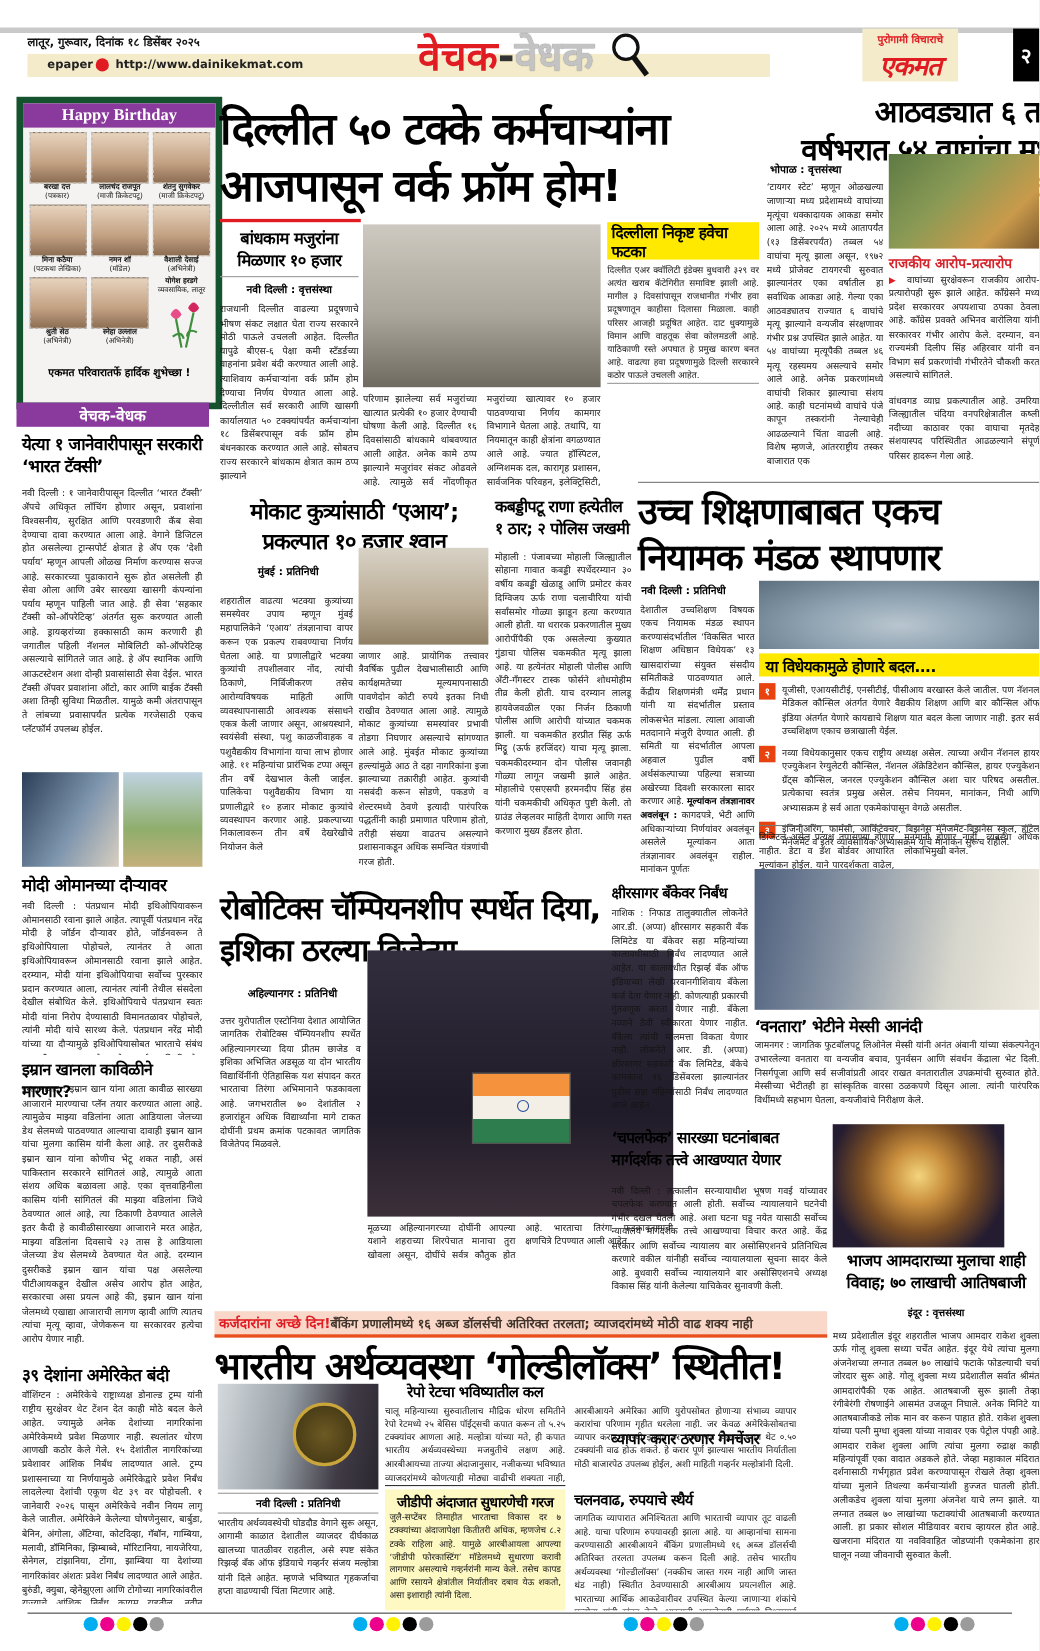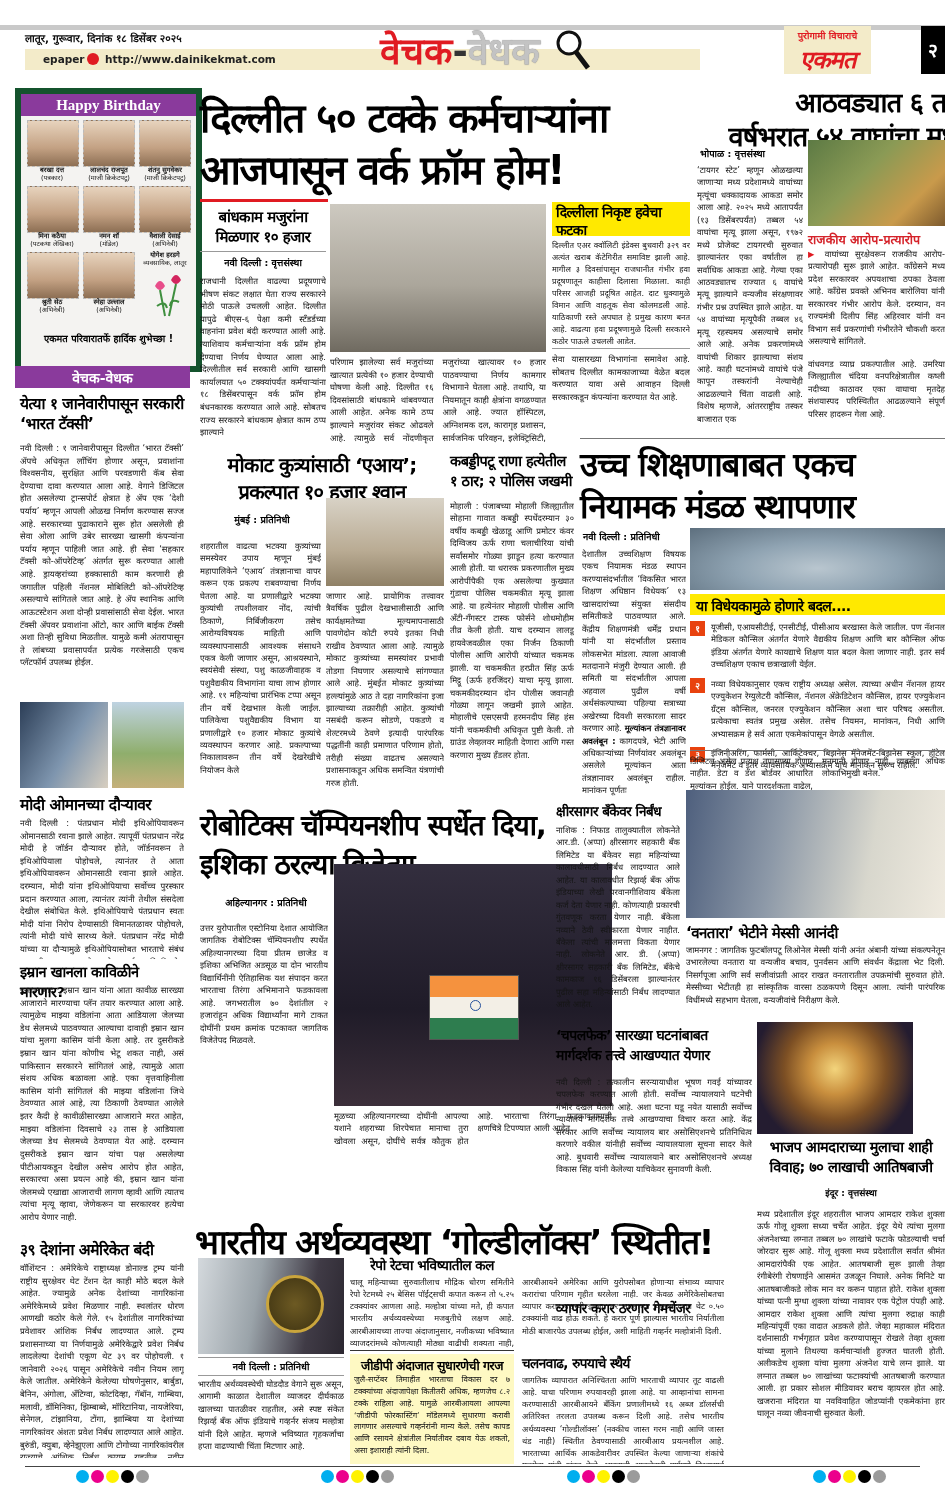--- a/index.html
+++ b/index.html
@@ -138,21 +138,20 @@
   <div class="b" style="left:200px;top:199px;width:128px;height:3px;background:#e01b22;"></div>
   <div class="b hl" style="left:200px;top:207px;width:126px;font-size:15px;line-height:1.35;text-align:center;">बांधकाम मजुरांना मिळणार १० हजार</div>
   <div class="b" style="left:200px;top:251px;width:126px;height:1px;background:#999;"></div>
   <div class="b dl" style="left:200px;top:256px;width:126px;">नवी दिल्ली : वृत्तसंस्था</div>
   <div class="b t" style="left:200px;top:275px;width:126px;height:172px;">राजधानी दिल्लीत वाढल्या प्रदूषणाचे भीषण संकट लक्षात घेता राज्य सरकारने मोठी पाऊले उचलली आहेत. दिल्लीत यापुढे बीएस-६ पेक्षा कमी स्टँडर्डच्या वाहनांना प्रवेश बंदी करण्यात आली आहे. त्याशिवाय कर्मचाऱ्यांना वर्क फ्रॉम होम देण्याचा निर्णय घेण्यात आला आहे. दिल्लीतील सर्व सरकारी आणि खासगी कार्यालयात ५० टक्क्यांपर्यंत कर्मचाऱ्यांना १८ डिसेंबरपासून वर्क फ्रॉम होम बंधनकारक करण्यात आले आहे. सोबतच राज्य सरकारने बांधकाम क्षेत्रात काम ठप्प झाल्याने</div>
   <div class="b photo ph-smog" style="left:330px;top:204px;width:216px;height:148px;"></div>
   <div class="b t two-col" style="left:330px;top:356px;width:216px;height:92px;">परिणाम झालेल्या सर्व मजुरांच्या खात्यात प्रत्येकी १० हजार देण्याची घोषणा केली आहे. दिल्लीत १६ दिवसांसाठी बांधकामे थांबवण्यात आली आहेत. अनेक कामे ठप्प झाल्याने मजुरांवर संकट ओढवले आहे. त्यामुळे सर्व नोंदणीकृत मजुरांच्या खात्यावर १० हजार पाठवण्याचा निर्णय कामगार विभागाने घेतला आहे. तथापि, या नियमातून काही क्षेत्रांना वगळण्यात आले आहे. ज्यात हॉस्पिटल, अग्निशमक दल, कारागृह प्रशासन, सार्वजनिक परिवहन, इलेक्ट्रिसिटी, पाणी पुरवठा- आपत्कालीन विभाग, महापालिका</div>
   <div class="b yellow hl" style="left:552px;top:202px;width:138px;height:34px;font-size:14px;line-height:1.25;padding:2px 4px;box-sizing:border-box;">दिल्लीला निकृष्ट हवेचा फटका</div>
   <div class="b t" style="left:552px;top:240px;width:138px;height:104px;font-size:8px;">दिल्लीत एअर क्वॉलिटी इंडेक्स बुधवारी ३२९ वर अत्यंत खराब कॅटेगिरीत समाविष्ट झाली आहे. मागील ३ दिवसांपासून राजधानीत गंभीर हवा प्रदूषणातून काहीसा दिलासा मिळाला. काही परिसर आजही प्रदूषित आहेत. दाट धुक्यामुळे विमान आणि वाहतूक सेवा कोलमडली आहे. याठिकाणी रस्ते अपघात हे प्रमुख कारण बनत आहे. वाढत्या हवा प्रदूषणामुळे दिल्ली सरकारने कठोर पाऊले उचलली आहेत.</div>
   <div class="b" style="left:552px;top:348px;width:138px;height:1px;background:#999;"></div>
-  <div class="b t" style="left:552px;top:353px;width:138px;height:94px;">सेवा यासारख्या विभागांना समावेश आहे. सोबतच दिल्लीत कामकाजाच्या वेळेत बदल करण्यात यावा असे आवाहन दिल्ली सरकारकडून कंपन्यांना करण्यात येत आहे.</div>
 
   <div class="b hl" style="left:718px;top:86px;width:248px;font-size:27px;line-height:1.25;letter-spacing:-0.8px;text-align:right;">आठवड्यात ६ तर, वर्षभरात ५४ वाघांचा मध्य प्रदेशात बळी</div>
   <div class="b" style="left:700px;top:147px;width:110px;font-weight:bold;font-size:9.5px;">भोपाळ : वृत्तसंस्था</div>
   <div class="b t" style="left:697px;top:164px;width:106px;height:274px;font-size:8.3px;">‘टायगर स्टेट’ म्हणून ओळखल्या जाणाऱ्या मध्य प्रदेशामध्ये वाघांच्या मृत्यूंचा धक्कादायक आकडा समोर आला आहे. २०२५ मध्ये आतापर्यंत (१३ डिसेंबरपर्यंत) तब्बल ५४ वाघांचा मृत्यू झाला असून, १९७२ मध्ये प्रोजेक्ट टायगरची सुरुवात झाल्यानंतर एका वर्षातील हा सर्वाधिक आकडा आहे. गेल्या एका आठवड्यातच राज्यात ६ वाघांचे मृत्यू झाल्याने वन्यजीव संरक्षणावर गंभीर प्रश्न उपस्थित झाले आहेत. या ५४ वाघांच्या मृत्यूपैकी तब्बल ४६ मृत्यू रहस्यमय असल्याचे समोर आले आहे. अनेक प्रकरणांमध्ये वाघांची शिकार झाल्याचा संशय आहे. काही घटनांमध्ये वाघांचे पंजे कापून तस्करांनी नेल्याचेही आढळल्याने चिंता वाढली आहे. विशेष म्हणजे, आंतरराष्ट्रीय तस्कर बाजारात एक</div>
   <div class="b photo ph-tiger" style="left:808px;top:140px;width:137px;height:86px;"></div>
   <div class="b" style="left:808px;top:231px;width:137px;font-weight:bold;font-size:12.5px;color:#d5232a;">राजकीय आरोप-प्रत्यारोप</div>
   <div class="b t" style="left:808px;top:358px;width:137px;height:78px;font-size:8.3px;">वांधवगड व्याघ्र प्रकल्पातील आहे. उमरिया जिल्ह्यातील चंदिया वनपरिक्षेत्रातील कष्ली नदीच्या काठावर एका वाघाचा मृतदेह संशयास्पद परिस्थितीत आढळल्याने संपूर्ण परिसर हादरून गेला आहे.</div>
   <div class="b t" style="left:808px;top:248px;width:137px;height:106px;font-size:8.3px;">
     <span style="color:#e01b22;font-weight:bold;">▶ </span><span>वाघांच्या सुरक्षेवरून राजकीय आरोप-प्रत्यारोपही सुरू झाले आहेत. काँग्रेसने मध्य प्रदेश सरकारवर अपयशाचा ठपका ठेवला आहे. काँग्रेस प्रवक्ते अभिनव बारोलिया यांनी सरकारवर गंभीर आरोप केले. दरम्यान, वन राज्यमंत्री दिलीप सिंह अहिरवार यांनी वन विभाग सर्व प्रकरणांची गंभीरतेने चौकशी करत असल्याचे सांगितले.</span>
   </div>
@@ -209,20 +208,25 @@
   <div class="b t" style="left:686px;top:944px;width:259px;height:66px;font-size:8.3px;">जामनगर : जागतिक फुटबॉलपटू लिओनेल मेस्सी यांनी अनंत अंबानी यांच्या संकल्पनेतून उभारलेल्या वनतारा या वन्यजीव बचाव, पुनर्वसन आणि संवर्धन केंद्राला भेट दिली. निसर्गपूजा आणि सर्व सजीवांप्रती आदर राखत वनतारातील उपक्रमांची सुरुवात होते. मेस्सीच्या भेटीतही हा सांस्कृतिक वारसा ठळकपणे दिसून आला. त्यांनी पारंपरिक विधींमध्ये सहभाग घेतला, वन्यजीवांचे निरीक्षण केले.</div>
 
   <div class="b hl" style="left:556px;top:1026px;width:196px;font-size:14px;line-height:1.4;">‘चपलफेक’ सारख्या घटनांबाबत मार्गदर्शक तत्त्वे आखण्यात येणार</div>
   <div class="b t" style="left:556px;top:1076px;width:196px;height:112px;font-size:8.3px;">नवी दिल्ली : तत्कालीन सरन्यायाधीश भूषण गवई यांच्यावर चपलफेक करण्यात आली होती. सर्वोच्च न्यायालयाने घटनेची गंभीर दखल घेतली आहे. अशा घटना घडू नयेत यासाठी सर्वोच्च न्यायालय मार्गदर्शक तत्त्वे आखण्याचा विचार करत आहे. केंद्र सरकार आणि सर्वोच्च न्यायालय बार असोसिएशनचे प्रतिनिधित्व करणारे वकील यांनीही सर्वोच्च न्यायालयाला सूचना सादर केले आहे. बुधवारी सर्वोच्च न्यायालयाने बार असोसिएशनचे अध्यक्ष विकास सिंह यांनी केलेल्या याचिकेवर सुनावणी केली.</div>
 
   <div class="b photo ph-fire" style="left:757px;top:1022px;width:156px;height:112px;"></div>
   <div class="b hl" style="left:757px;top:1138px;width:188px;font-size:14.5px;line-height:1.35;text-align:center;">भाजप आमदाराच्या मुलाचा शाही विवाह; ७० लाखाची आतिषबाजी</div>
   <div class="b dl" style="left:757px;top:1186px;width:188px;font-size:9px;">इंदूर : वृत्तसंस्था</div>
   <div class="b t" style="left:757px;top:1208px;width:188px;height:254px;font-size:8.3px;">मध्य प्रदेशातील इंदूर शहरातील भाजप आमदार राकेश शुक्ला ऊर्फ गोलू शुक्ला सध्या चर्चेत आहेत. इंदूर येथे त्यांचा मुलगा अंजनेशच्या लग्नात तब्बल ७० लाखांचे फटाके फोडल्याची चर्चा जोरदार सुरू आहे. गोलू शुक्ला मध्य प्रदेशातील सर्वात श्रीमंत आमदारांपैकी एक आहेत. आतषबाजी सुरू झाली तेव्हा रंगीबेरंगी रोषणाईने आसमंत उजळून निघाले. अनेक मिनिटे या आतषबाजीकडे लोक मान वर करून पाहात होते. राकेश शुक्ला यांच्या पत्नी मुग्धा शुक्ला यांच्या नावावर एक पेट्रोल पंपही आहे. आमदार राकेश शुक्ला आणि त्यांचा मुलगा रुद्राक्ष काही महिन्यांपूर्वी एका वादात अडकले होते. जेव्हा महाकाल मंदिरात दर्शनासाठी गर्भगृहात प्रवेश करण्यापासून रोखले तेव्हा शुक्ला यांच्या मुलाने तिथल्या कर्मचाऱ्यांशी हुज्जत घातली होती. अलीकडेच शुक्ला यांचा मुलगा अंजनेश याचे लग्न झाले. या लग्नात तब्बल ७० लाखांच्या फटाक्यांची आतषबाजी करण्यात आली. हा प्रकार सोशल मीडियावर बराच व्हायरल होत आहे. खजराना मंदिरात या नवविवाहित जोडप्यांनी एकमेकांना हार घालून नव्या जीवनाची सुरुवात केली.</div>
 
+  <div class="b" style="left:195px;top:1192px;width:557px;height:24px;background:#f9d8ca;border-bottom:3px solid #e8501e;
+       display:flex;align-items:center;padding-left:4px;box-sizing:border-box;white-space:nowrap;overflow:hidden;">
+    <span style="color:#e01b22;font-weight:bold;font-size:12.5px;">कर्जदारांना अच्छे दिन!</span>
+    <span style="color:#42342a;font-weight:bold;font-size:11.5px;"> बँकिंग प्रणालीमध्ये १६ अब्ज डॉलर्सची अतिरिक्त तरलता; व्याजदरांमध्ये मोठी वाढ शक्य नाही</span>
+  </div>
   <div class="b hl" style="left:195px;top:1218px;width:557px;font-size:34px;letter-spacing:-1.2px;">भारतीय अर्थव्यवस्था ‘गोल्डीलॉक्स’ स्थितीत!</div>
   <div class="b photo ph-rbi" style="left:198px;top:1258px;width:146px;height:96px;">
     <div class="goldseal"></div>
   </div>
   <div class="b dl" style="left:198px;top:1357px;width:146px;border-top:1px solid #999;border-bottom:1px solid #999;padding:2px 0;">नवी दिल्ली : प्रतिनिधी</div>
   <div class="b t" style="left:198px;top:1378px;width:146px;height:86px;font-size:8.3px;">भारतीय अर्थव्यवस्थेची घोडदौड वेगाने सुरू असून, आगामी काळात देशातील व्याजदर दीर्घकाळ खालच्या पातळीवर राहतील, असे स्पष्ट संकेत रिझर्व्ह बँक ऑफ इंडियाचे गव्हर्नर संजय मल्होत्रा यांनी दिले आहेत. म्हणजे भविष्यात गृहकर्जाचा हप्ता वाढण्याची चिंता मिटणार आहे.</div>
 
   <div class="b hl" style="left:350px;top:1256px;width:164px;font-size:13.5px;text-align:center;">रेपो रेटचा भविष्यातील कल</div>
   <div class="b t" style="left:350px;top:1276px;width:164px;height:72px;font-size:8.1px;">चालू महिन्याच्या सुरुवातीलाच मौद्रिक धोरण समितीने रेपो रेटमध्ये २५ बेसिस पॉईंट्सची कपात करून तो ५.२५ टक्क्यांवर आणला आहे. मल्होत्रा यांच्या मते, ही कपात भारतीय अर्थव्यवस्थेच्या मजबुतीचे लक्षण आहे. आरबीआयच्या ताज्या अंदाजानुसार, नजीकच्या भविष्यात व्याजदरांमध्ये कोणत्याही मोठ्या वाढीची शक्यता नाही, जे कर्जदारांसाठी दिलासादायक ठरेल.</div>
   <div class="b" style="left:350px;top:1350px;width:164px;height:1px;background:#333;"></div>

